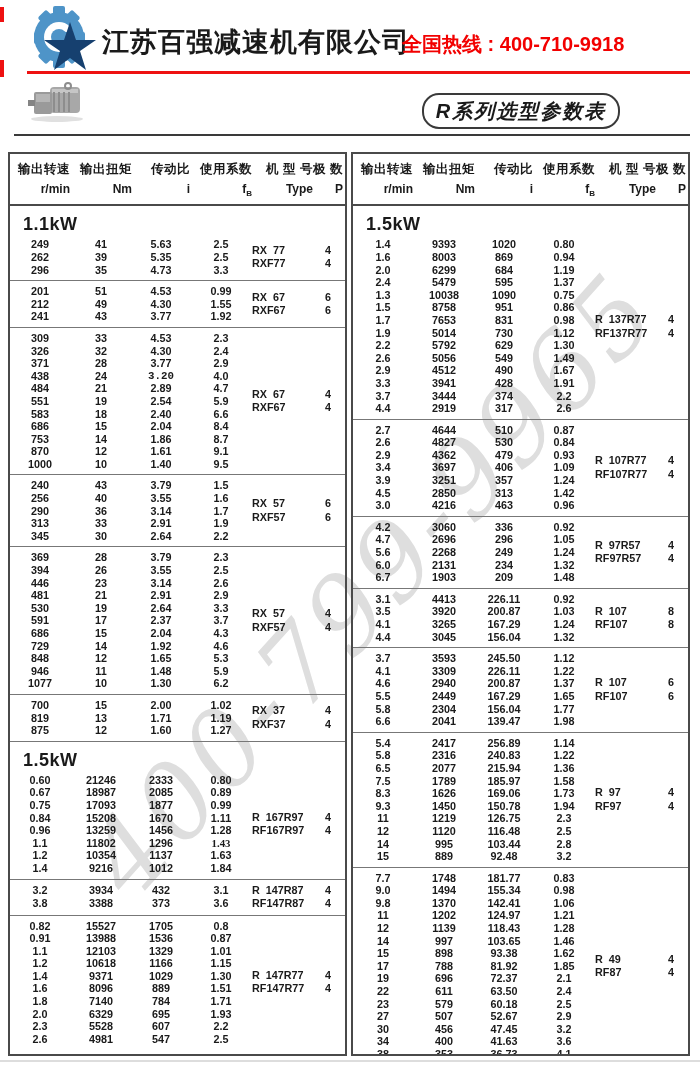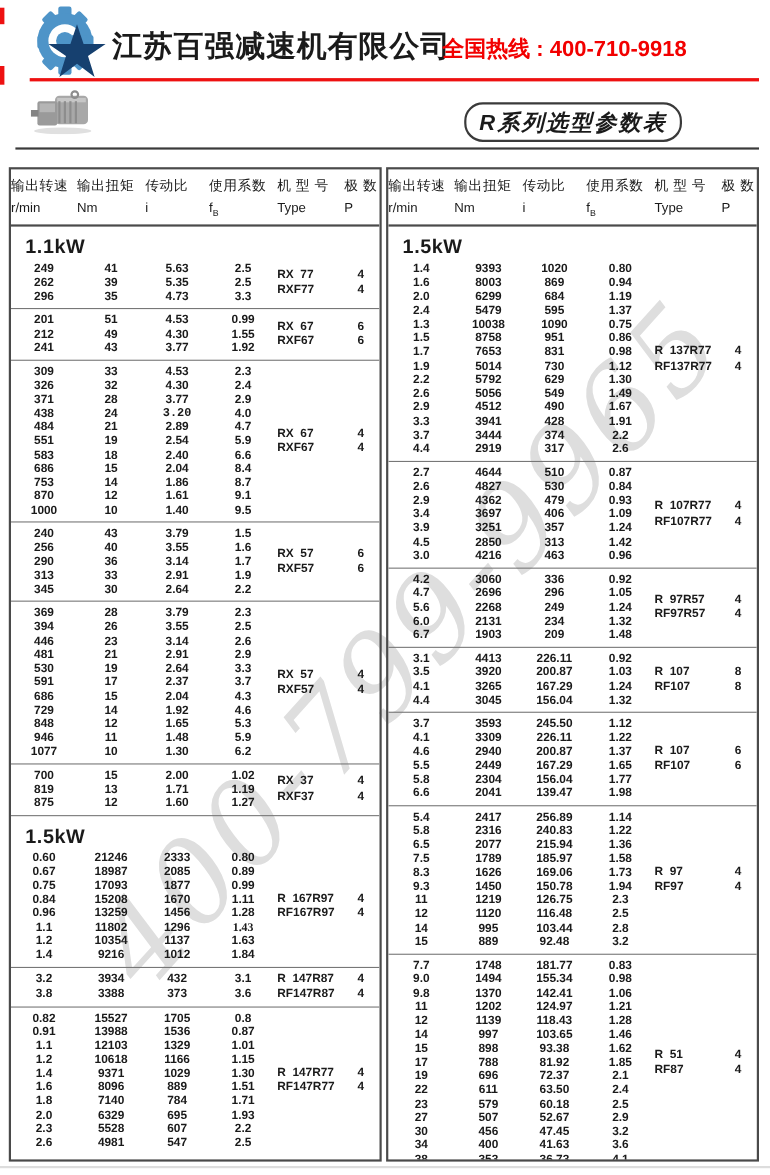--- a/index.html
+++ b/index.html
@@ -22,21 +22,21 @@
   
   .watermark{position:absolute;left:372px;top:585px;transform:translate(-50%,-50%) rotate(-48deg);
              font-family:"DejaVu Serif",serif;font-style:italic;font-size:104px;color:#dedede;
              white-space:nowrap;letter-spacing:5px;z-index:1;}
   
   .panel{position:absolute;top:152px;width:339px;height:904px;border:2px solid #4a4a4a;box-sizing:border-box;
          z-index:2;background:transparent;overflow:hidden;}
   #panel-left{left:8px;}
   #panel-right{left:351px;}
   .phead{display:flex;align-items:flex-start;padding:7px 0 6px;border-bottom:2px solid #4a4a4a;}
-  .hc{font-weight:normal;text-align:left;white-space:nowrap;}
+  .hc{font-weight:bold;text-align:right;white-space:nowrap;}
   .hc .cn{font-size:12.5px;letter-spacing:.5px;}
   .hc .un{font-size:12px;margin-top:4px;}
   .hc sub{font-size:8px;}
   .block{border-top:1.5px solid #777;padding:4px 0;}
   .block.first{border-top:none;}
   .btitle{font-size:18px;font-weight:bold;padding:4px 0 3px 13px;letter-spacing:.5px;}
   .grow{display:flex;align-items:center;width:100%;}
   .vals{width:242px;display:flex;flex-direction:column;}
   .vrow{display:flex;height:12.6px;align-items:center;}
   .vc{font-size:10.8px;font-weight:bold;text-align:center;line-height:12.6px;}
@@ -1014,21 +1014,21 @@
               <div class="vc" style="width: 58px;">41.63</div>
               <div class="vc" style="width: 62px;">3.6</div>
             </div>
             <div class="vrow">
               <div class="vc" style="width: 60px;">38</div>
               <div class="vc" style="width: 62px;">353</div>
               <div class="vc" style="width: 58px;">36.73</div>
               <div class="vc" style="width: 62px;">4.1</div>
             </div>
           </div>
-          <div class="tcol"><div>R  51</div><div>RF87</div></div>
+          <div class="tcol"><div>R  49</div><div>RF87</div></div>
           <div class="pcol">
             <div>4</div>
             <div>4</div>
           </div>
         </div>
       </div>
     </div>
 
   <div class="bottom-line"></div>
 </div>

